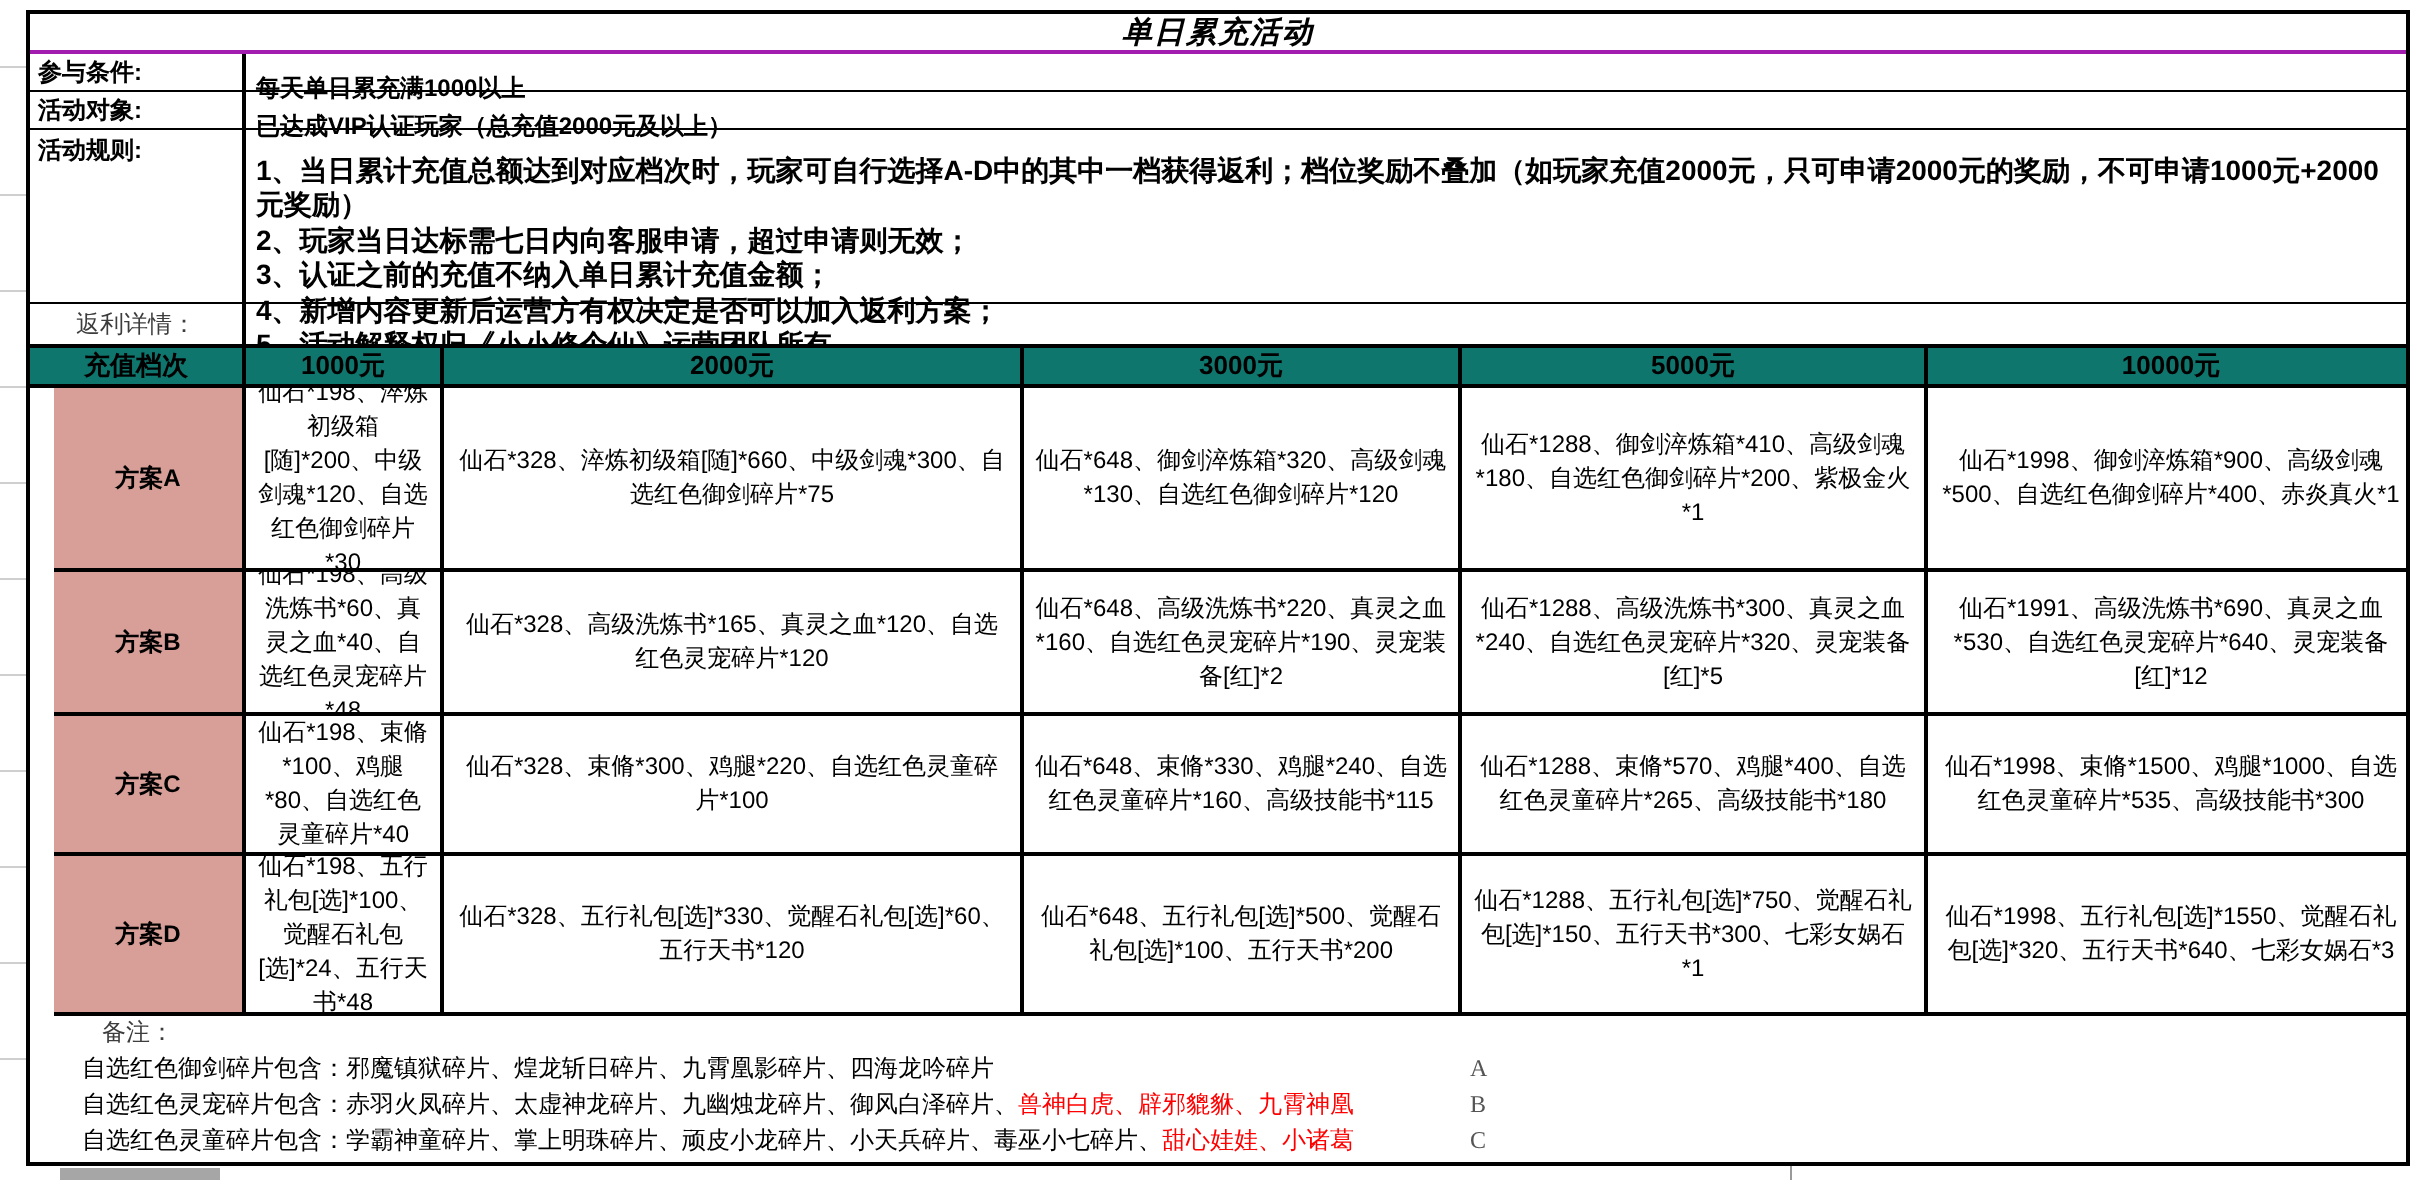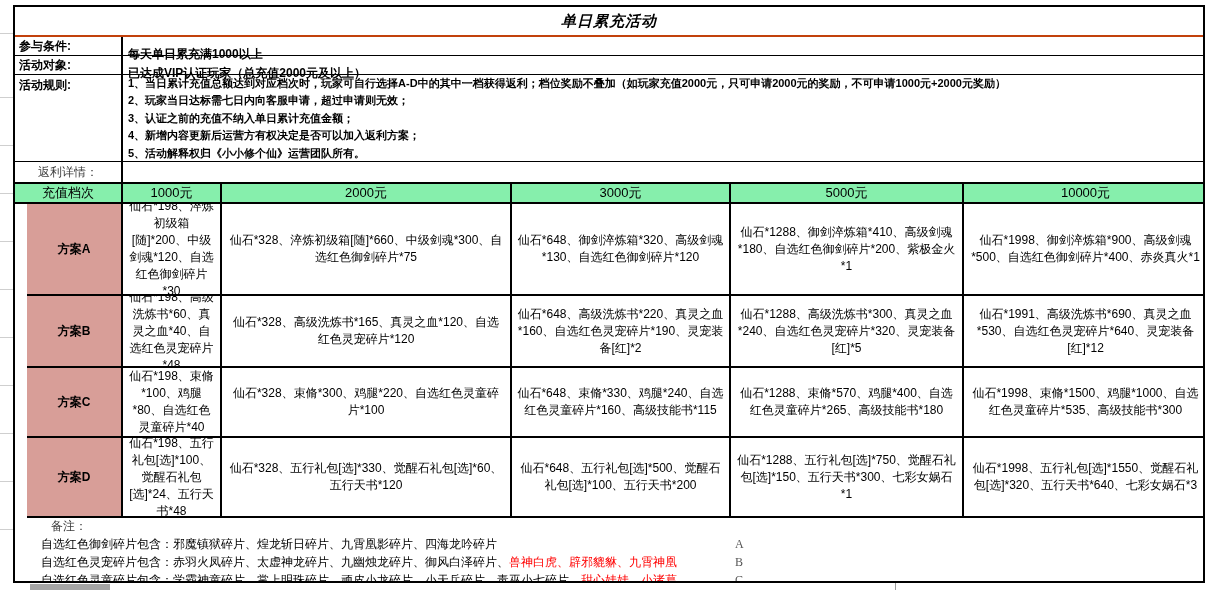--- a/index.html
+++ b/index.html
@@ -12,53 +12,53 @@
   .gridline-h{position:absolute;left:0;width:13px;height:1px;background:#cfcfcf;}
   .gridline-v-bottom{position:absolute;left:895px;top:583px;width:1px;height:7px;background:#9a9a9a;}
   .bottom-gray-cell{position:absolute;left:30px;top:584px;width:80px;height:6px;background:#a6a6a6;}
 
   .tbl{
     position:absolute;left:13px;top:5px;width:1192px;height:578px;
     border:2px solid #000;box-sizing:border-box;overflow:hidden;background:#fff;
   }
   .row{display:flex;box-sizing:border-box;}
 
-  .title-row{height:30px;border-bottom:2px solid #c2410c;align-items:center;justify-content:center;}
+  .title-row{height:20px;border-bottom:2px solid #a21caf;align-items:center;justify-content:center;}
   .title-text{font-size:15px;font-weight:bold;font-style:italic;letter-spacing:1px;}
 
   .info-row{height:19px;border-bottom:1px solid #000;}
   .rules-row{height:87px;border-bottom:1px solid #000;}
   .rebate-row{height:20px;}
 
   .label-cell{
     width:108px;flex:0 0 108px;border-right:2px solid #000;box-sizing:border-box;
     display:flex;align-items:center;padding-left:4px;font-size:12px;font-weight:bold;
   }
   .value-cell{flex:1;display:flex;align-items:center;padding-left:5px;font-size:12px;font-weight:bold;box-sizing:border-box;margin-top:16px;}
   .rules-label{align-items:flex-start;padding-top:2px;}
-  .rules-value{flex:1;padding-left:5px;font-size:11px;font-weight:bold;box-sizing:border-box;}
+  .rules-value{flex:1;padding-left:5px;font-size:14px;font-weight:bold;box-sizing:border-box;margin-top:12px;}
   .rules-value .rline{display:block;line-height:17.4px;}
 
   .serif-label{
     font-family:"Liberation Serif","DejaVu Serif",serif;color:#3d3d3d;font-weight:normal;
     justify-content:center;padding-left:0;font-size:12px;
   }
 
   .ptable{
     display:grid;border-top:2px solid #000;box-sizing:border-box;
     grid-template-columns:108px 99px 290px 219px 233px 243px;
     grid-template-rows:20px 92px 72px 70px 80px;
   }
   .pc{
     box-sizing:border-box;border-right:2px solid #000;border-bottom:2px solid #000;
     display:flex;align-items:center;justify-content:center;text-align:center;
     font-size:12px;line-height:17px;padding:0 5px;overflow:hidden;
   }
   .pc.lastcol{border-right:none;}
-  .hcell{background:#86efac;font-weight:normal;font-size:13px;line-height:normal;}
+  .hcell{background:#0f766e;font-weight:bold;font-size:13px;line-height:normal;}
   .plan-cell{background:#d89e98;font-weight:bold;margin-left:12px;}
 
   .notes{position:relative;font-size:12px;box-sizing:border-box;}
   .notes-label-row{height:17px;display:flex;}
   .notes-label{
     width:108px;flex:0 0 108px;display:flex;align-items:center;justify-content:center;
     font-family:"Liberation Serif","DejaVu Serif",serif;color:#3d3d3d;
   }
   .note-line{position:relative;height:18px;line-height:18px;padding-left:26px;white-space:nowrap;}
   .note-red{color:#ff0000;}

